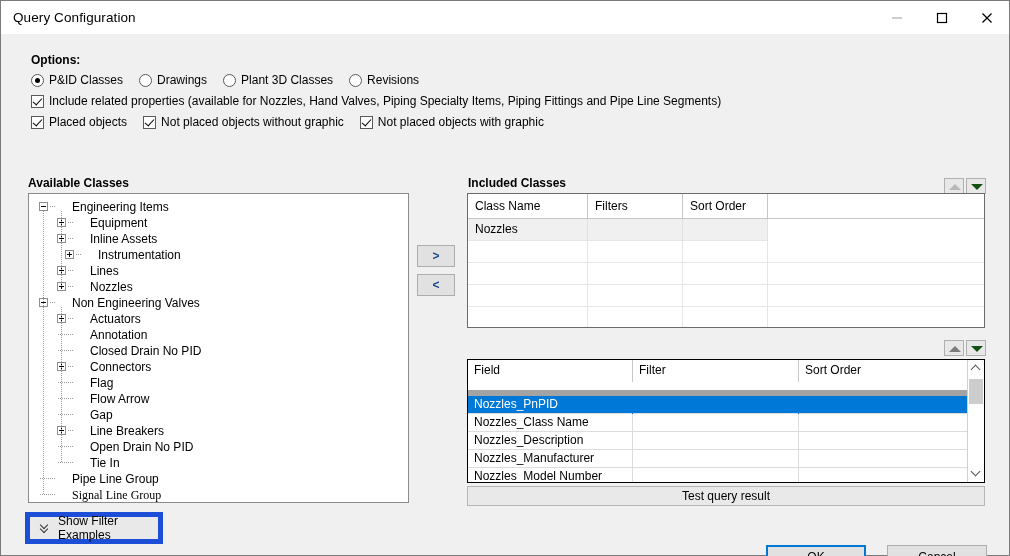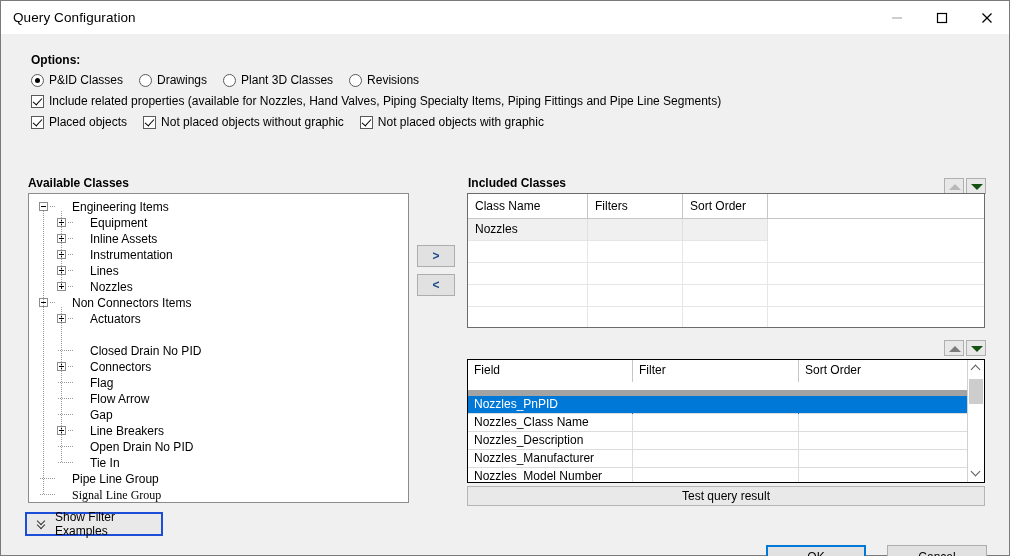--- a/index.html
+++ b/index.html
@@ -179,22 +179,22 @@
   #test-btn {
     position:absolute; left:466px; top:452px;
     width:518px; height:20px;
     background:#e9e9e9; border:1px solid #b5b5b5;
     font-size:12px; line-height:18px; text-align:center; cursor:default;
   }
 
   
   #filter-btn {
     position:absolute; left:24px; top:478px;
-    width:138px; height:24px;
-    background:#e9e9e9; border:2px solid #1d4ed8;
+    width:138px; height:32px;
+    background:#e9e9e9; border:5px solid #1d4ed8;
     display:flex; align-items:center; cursor:default;
   }
   #filter-btn .dchev { width:14px; margin-left:8px; position:relative; height:12px; flex:none; }
   #filter-btn .dchev i { position:absolute; left:3px; width:6px; height:6px;
     border-left:1.3px solid #333; border-bottom:1.3px solid #333; transform:rotate(-45deg); display:block; }
   #filter-btn .dchev i.a { top:0px; }
   #filter-btn .dchev i.b { top:4px; }
   #filter-btn .flab { margin-left:6px; font-size:12px; }
 
   
@@ -292,44 +292,49 @@
         <div class="tnode" style="position: absolute; left: 0px; right: 0px; top: 21px;">
           <span class="tog plus" style="left: 28px;"></span>
           <span class="dots" style="left: 39px; width: 5px;"></span>
           <span class="tlabel" style="left: 44px;">Equipment</span>
         </div>
         <div class="tnode" style="position: absolute; left: 0px; right: 0px; top: 37px;">
           <span class="tog plus" style="left: 28px;"></span>
           <span class="dots" style="left: 39px; width: 5px;"></span>
           <span class="tlabel" style="left: 44px;">Inline Assets</span>
         </div>
-        <div class="tnode" style="position: absolute; left: 0px; right: 0px; top: 53px;">
+        <div class="tnode" style="position: absolute; left: 8px; right: 0px; top: 53px;">
           <span class="tog plus" style="left: 28px;"></span>
           <span class="dots" style="left: 39px; width: 5px;"></span>
           <span class="tlabel" style="left: 44px;">Instrumentation</span>
         </div>
         <div class="tnode" style="position: absolute; left: 0px; right: 0px; top: 69px;">
           <span class="tog plus" style="left: 28px;"></span>
           <span class="dots" style="left: 39px; width: 5px;"></span>
           <span class="tlabel" style="left: 44px;">Lines</span>
         </div>
         <div class="tnode" style="position: absolute; left: 0px; right: 0px; top: 85px;">
           <span class="tog plus" style="left: 28px;"></span>
           <span class="dots" style="left: 39px; width: 5px;"></span>
           <span class="tlabel" style="left: 44px;">Nozzles</span>
         </div>
         <div class="tnode" style="position: absolute; left: 0px; right: 0px; top: 101px;">
           <span class="tog" style="left: 10px;"></span>
           <span class="dots" style="left: 21px; width: 5px;"></span>
-          <span class="tlabel" style="left: 26px;">Non Connectors Items</span>
+          <span class="tlabel" style="left: 26px;">Non Engineering Valves</span>
         </div>
         <div class="tnode" style="position: absolute; left: 0px; right: 0px; top: 117px;">
           <span class="tog plus" style="left: 28px;"></span>
           <span class="dots" style="left: 39px; width: 5px;"></span>
           <span class="tlabel" style="left: 44px;">Actuators</span>
+        </div>
+        <div class="tnode" style="position: absolute; left: 0px; right: 0px; top: 133px;">
+          <span class="dots" style="left: 39px; width: 5px;"></span>
+          <span class="dots" style="left: 29px; width: 9px;"></span>
+          <span class="tlabel" style="left: 44px;">Annotation</span>
         </div>
         <div class="tnode" style="position: absolute; left: 0px; right: 5px; top: 149px;">
           <span class="dots" style="left: 39px; width: 5px;"></span>
           <span class="dots" style="left: 29px; width: 9px;"></span>
           <span class="tlabel" style="left: 44px;">Closed Drain No PID</span>
         </div>
         <div class="tnode" style="position: absolute; left: 0px; right: 0px; top: 165px;">
           <span class="tog plus" style="left: 28px;"></span>
           <span class="dots" style="left: 39px; width: 5px;"></span>
           <span class="tlabel" style="left: 44px;">Connectors</span>

